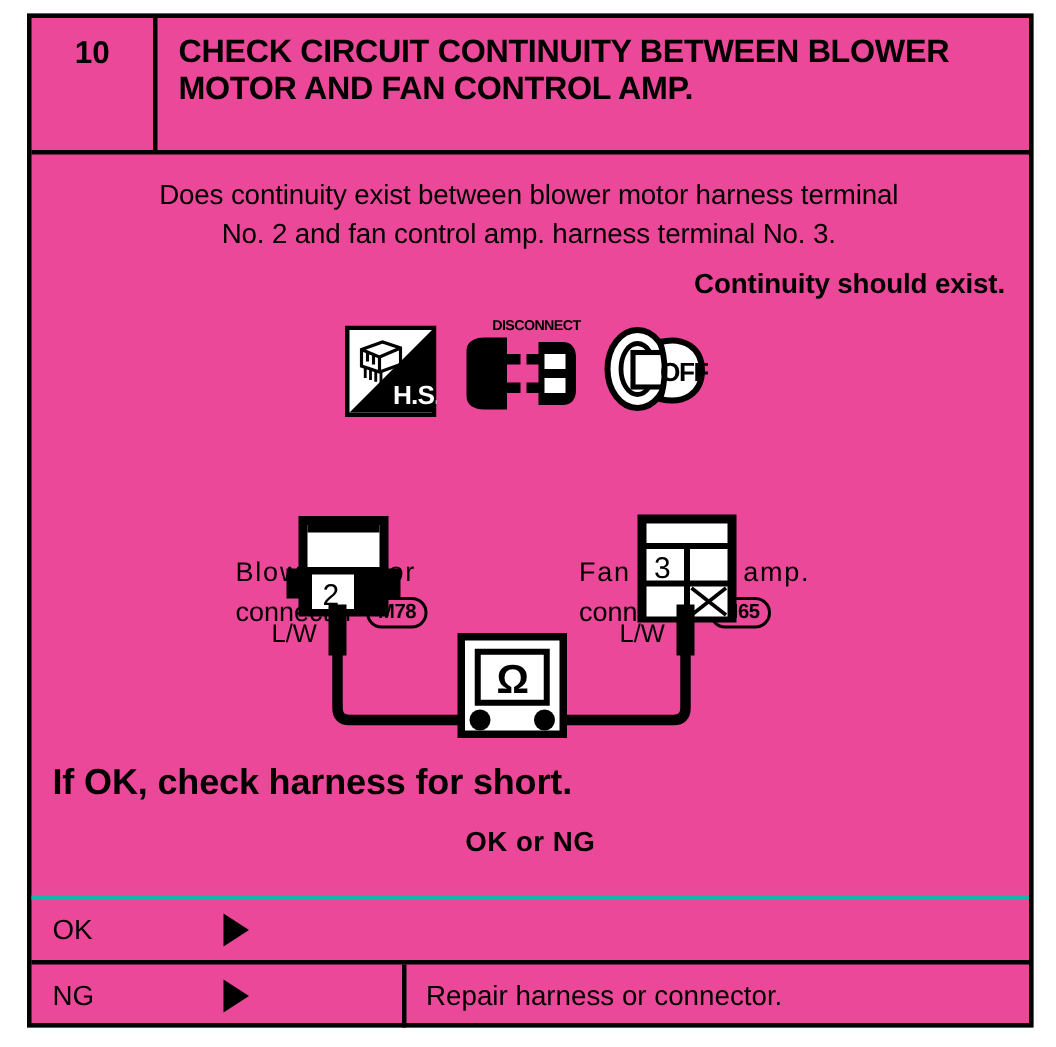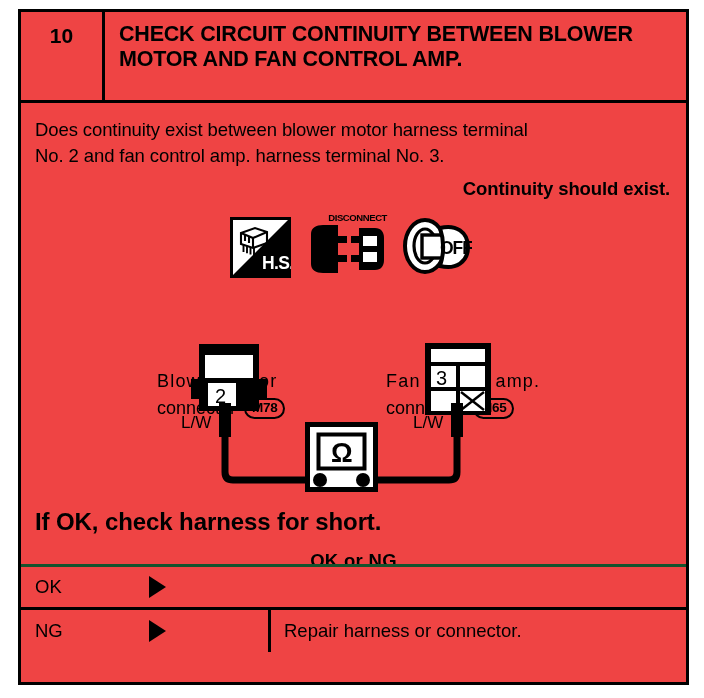--- a/index.html
+++ b/index.html
@@ -25,21 +25,21 @@
 
   
   .frame {
     position: absolute;
     left: 18px;
     top: 9px;
     width: 671px;
     height: 676px;
     border: 3px solid #000;
     box-sizing: border-box;
-    background: #ef4444;
+    background: #ec4899;
   }
 
   
   .header-row {
     position: absolute;
     left: 0;
     top: 0;
     width: 100%;
     height: 91px;
     display: flex;
@@ -84,20 +84,21 @@
     box-sizing: border-box;
   }
 
   .question-block {
     padding: 14px 16px 0 14px;
   }
   .question-line {
     font-size: 18.5px;
     line-height: 1.42;
     letter-spacing: -0.1px;
+    text-align: center;
   }
   .spec-line {
     font-size: 18.5px;
     font-weight: bold;
     line-height: 1.42;
     margin-top: 6px;
     padding-left: 38px;
     letter-spacing: -0.1px;
     text-align: right;
   }
@@ -204,24 +205,24 @@
     box-sizing: border-box;
     font-size: 18.5px;
     font-weight: bold;
     letter-spacing: 0.3px;
   }
 
   
   .result-table {
     position: absolute;
     left: 0;
-    top: 552px;
+    top: 585px;
     width: 100%;
     height: 85px;
-    border-top: 3px solid #14532d;
+    border-top: 3px solid #14b8a6;
     box-sizing: border-box;
   }
   .result-row {
     display: flex;
     height: 42px;
     box-sizing: border-box;
     align-items: center;
   }
   .result-row.first { border-bottom: 3px solid #000; height: 43px; }
   .result-label {

